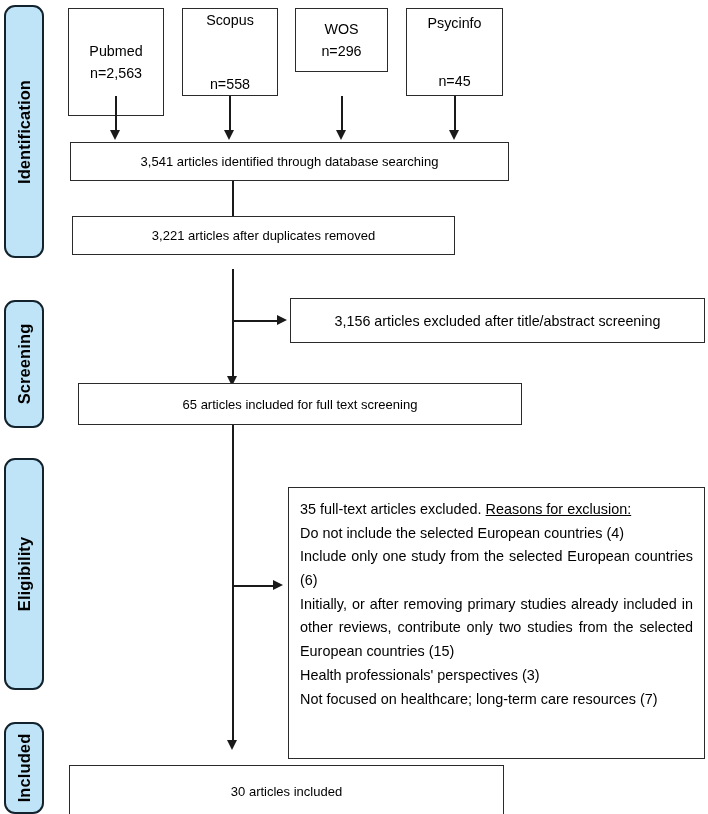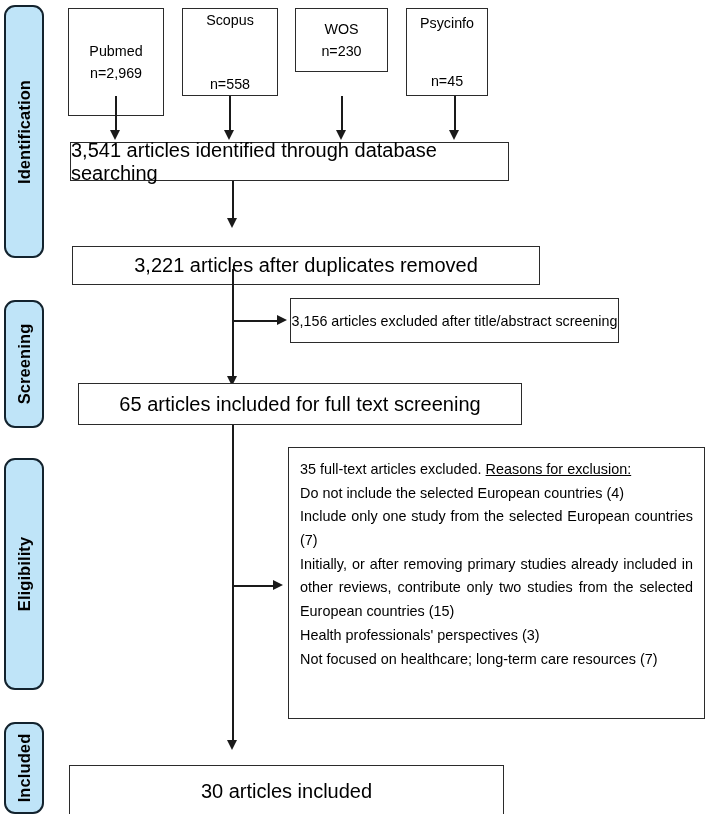--- a/index.html
+++ b/index.html
@@ -54,31 +54,32 @@
     font-size: 14.3px;
   }
   .box.source {
     flex-direction: column;
     justify-content: center;
     line-height: 1.55;
   }
   .box .line1, .box .line2 { display: block; }
 
   .box.wide {
-    font-size: 20px;
+    font-size: 13px;
   }
 
   
   .box.reasons {
     display: block;
     padding: 10px 11px 8px 11px;
     text-align: justify;
     text-justify: inter-word;
     font-size: 14.4px;
     line-height: 1.645;
+    margin-top: 40px;
   }
   .box.reasons p {
     margin: 0;
     text-align: justify;
     text-justify: inter-word;
   }
   .box.reasons p:last-child { text-align: left; }
   .box.reasons p.nojust { text-align: left; }
   .underline { text-decoration: underline; }
 
@@ -126,34 +127,34 @@
   <div class="stage-pill" style="top:458px; height:232px;">
     <span class="stage-label">Eligibility</span>
   </div>
 
   <div class="stage-pill" style="top:722px; height:92px;">
     <span class="stage-label">Included</span>
   </div>
 
   <div class="box source" style="left:68px; top:8px; width:96px; height:108px;">
     <span class="line1">Pubmed</span>
-    <span class="line2">n=2,969</span>
+    <span class="line2">n=2,563</span>
   </div>
 
   <div class="box source" style="left:182px; top:8px; width:96px; height:88px;justify-content:space-between;">
     <span class="line1">Scopus</span>
     <span class="line2">n=558</span>
   </div>
 
   <div class="box source" style="left:295px; top:8px; width:93px; height:64px;">
     <span class="line1">WOS</span>
-    <span class="line2">n=230</span>
-  </div>
-
-  <div class="box source" style="left:406px; top:8px; width:82px; height:88px;gap:35px;">
+    <span class="line2">n=296</span>
+  </div>
+
+  <div class="box source" style="left:406px; top:8px; width:97px; height:88px;gap:35px;">
     <span class="line1">Psycinfo</span>
     <span class="line2">n=45</span>
   </div>
 
   <div class="vline" style="left:115px; top:96px; height:36px;"></div>
   <div class="arrow-down" style="left:110px; top:130px;"></div>
 
   <div class="vline" style="left:229px; top:96px; height:36px;"></div>
   <div class="arrow-down" style="left:224px; top:130px;"></div>
 
@@ -163,48 +164,48 @@
   <div class="vline" style="left:454px; top:96px; height:36px;"></div>
   <div class="arrow-down" style="left:449px; top:130px;"></div>
 
   <div class="box wide" style="left:70px; top:142px; width:439px; height:39px;">
     <span>3,541 articles identified through database searching</span>
   </div>
 
   <div class="vline" style="left:232px; top:181px; height:39px;"></div>
   <div class="arrow-down" style="left:227px; top:218px;"></div>
 
-  <div class="box wide" style="left:72px; top:246px; width:468px; height:39px;">
+  <div class="box wide" style="left:72px; top:216px; width:383px; height:39px;">
     <span>3,221 articles after duplicates removed</span>
   </div>
 
   <div class="vline" style="left:232px; top:269px; height:110px;"></div>
   <div class="arrow-down" style="left:227px; top:376px;"></div>
 
   <div class="hline" style="left:232px; top:320px; width:50px;"></div>
   <div class="arrow-right" style="left:277px; top:315px;"></div>
 
-  <div class="box" style="left:290px; top:298px; width:329px; height:45px;">
+  <div class="box" style="left:290px; top:298px; width:415px; height:45px;">
     <span>3,156 articles excluded after title/abstract screening</span>
   </div>
 
   <div class="box wide" style="left:78px; top:383px; width:444px; height:42px;text-align:right;">
     <span>65 articles included for full text screening</span>
   </div>
 
   <div class="vline" style="left:232px; top:425px; height:318px;"></div>
   <div class="arrow-down" style="left:227px; top:740px;"></div>
 
   <div class="hline" style="left:232px; top:585px; width:46px;"></div>
   <div class="arrow-right" style="left:273px; top:580px;"></div>
 
   <div class="box reasons" style="left:288px; top:447px; width:417px; height:272px;">
     <p class="nojust"><span>35 full-text articles excluded. </span><span class="underline">Reasons for exclusion:</span></p>
     <p class="nojust">Do not include the selected European countries (4)</p>
-    <p>Include only one study from the selected European countries (7)</p>
+    <p>Include only one study from the selected European countries (6)</p>
     <p>Initially, or after removing primary studies already included in other reviews, contribute only two studies from the selected European countries (15)</p>
     <p class="nojust">Health professionals' perspectives (3)</p>
     <p class="nojust">Not focused on healthcare; long-term care resources (7)</p>
   </div>
 
   <div class="box wide" style="left:69px; top:765px; width:435px; height:52px;">
     <span>30 articles included</span>
   </div>
 
 </div>

